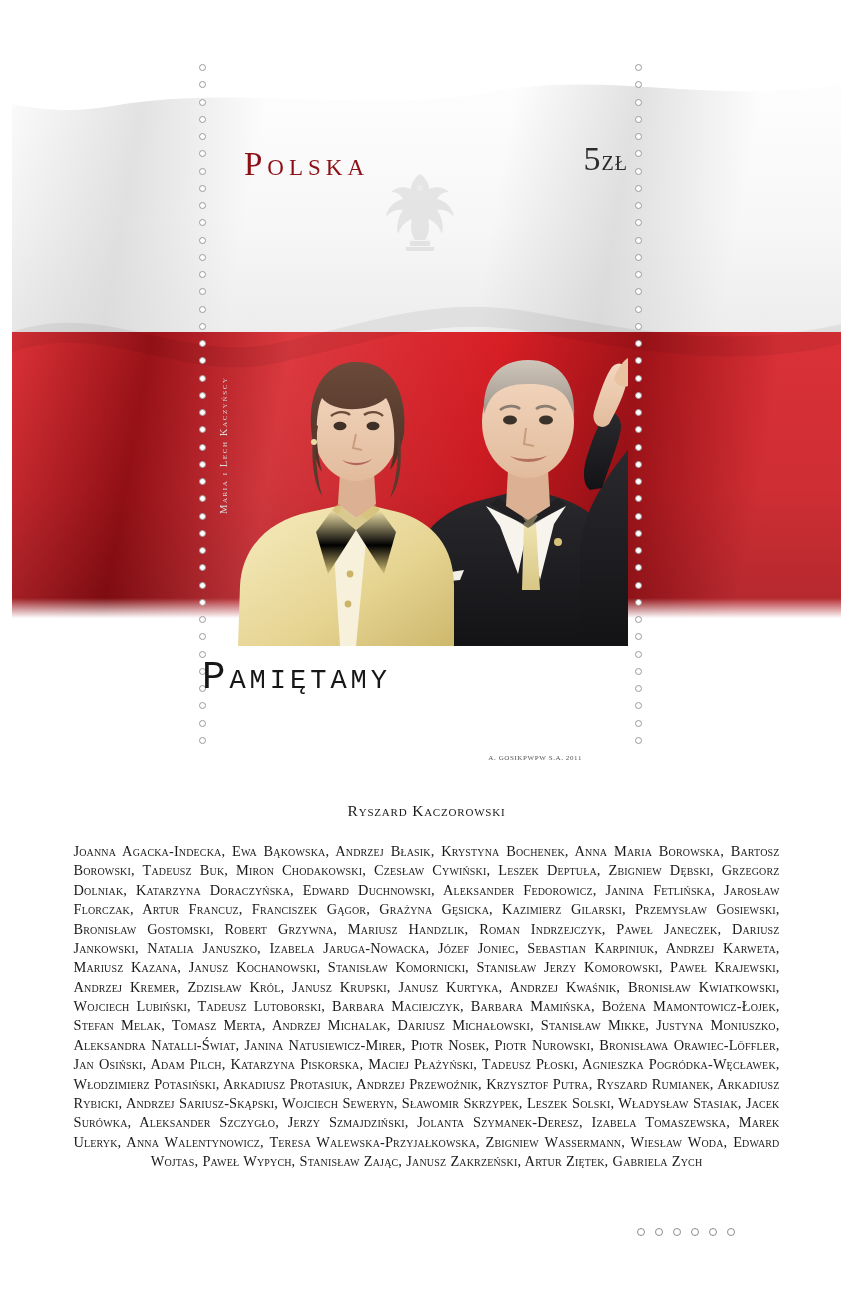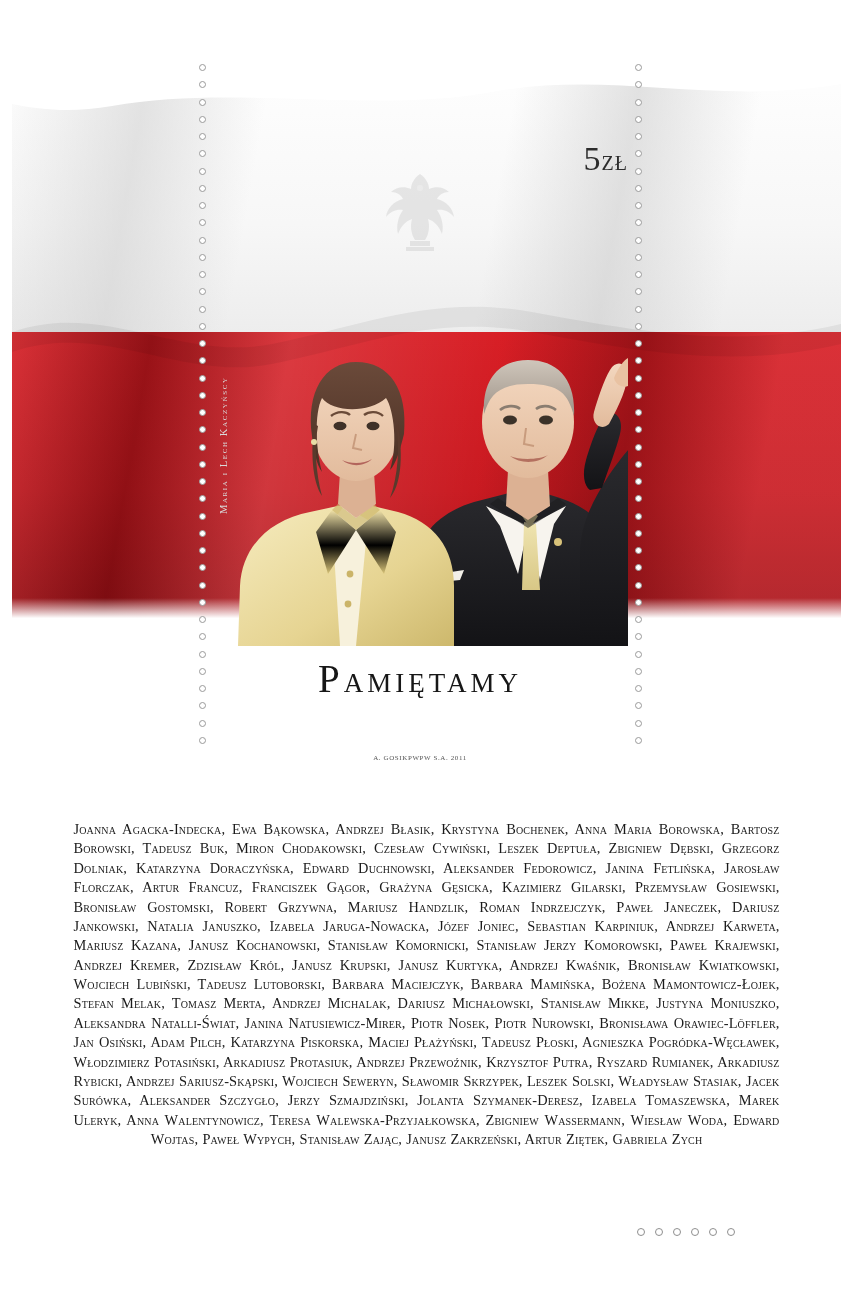--- a/index.html
+++ b/index.html
@@ -174,43 +174,44 @@
     font-variant: small-caps;
     color: #d9d9d9;
     white-space: nowrap;
   }
 
   .pamietamy {
     position: absolute;
     left: 202px;
     top: 612px;
     width: 436px;
-    text-align: center;
+    text-align: left;
     z-index: 8;
+    font-family: Liberation Mono, monospace;
   }
   .pamietamy .word {
     font-size: 39px;
     font-variant: small-caps;
     letter-spacing: 4px;
     color: #171717;
   }
   .pamietamy .date {
     margin-top: 2px;
     font-size: 37px;
     letter-spacing: 2px;
     color: #a3151b;
   }
   .credits {
     position: absolute;
     left: 202px;
     top: 710px;
     width: 436px;
     z-index: 8;
     display: flex;
-    justify-content: center;
+    justify-content: flex-end;
     padding: 0 56px;
     box-sizing: border-box;
     font-size: 7px;
     letter-spacing: .6px;
     color: #555;
   }
 
   
   .names {
     position: absolute;
@@ -451,20 +452,21 @@
       <div class="dot"></div>
       <div class="dot"></div>
     <div class="dot"></div>
       <div class="dot"></div>
       <div class="dot"></div>
       <div class="dot"></div>
   </div>
 
   <div class="stamp">
     <div class="stamp-head">
+      <div class="polska">Polska</div>
       <div class="value">
         <span>5</span><span class="zl">ZŁ</span>
       </div>
       <svg class="eagle" viewBox="0 0 80 86">
         <g fill="#b9b9b9">
           <path d="M40,6 C34,10 31,16 31,21 C24,18 16,19 11,24 C17,24 21,27 23,31 C14,33 7,40 6,49 C11,43 17,41 23,42 C18,49 16,58 18,66 C21,58 26,53 32,51 C30,58 31,66 35,72 L45,72 C49,66 50,58 48,51 C54,53 59,58 62,66 C64,58 62,49 57,42 C63,41 69,43 74,49 C73,40 66,33 57,31 C59,27 63,24 69,24 C64,19 56,18 49,21 C49,16 46,10 40,6 Z"></path>
           <path d="M30,73 L50,73 L50,78 L30,78 Z"></path>
           <path d="M26,79 L54,79 L54,83 L26,83 Z"></path>
           <circle cx="40" cy="20" r="3" fill="#cdcdcd"></circle>
         </g>
@@ -479,20 +481,21 @@
   </div>
 
   <div class="credits">
     <span>A. GOSIK</span>
     <span>PWPW S.A. 2011</span>
   </div>
 </div>
 
 <div class="names">
   <div class="honored">
+    <div>Ryszard Kaczorowski</div>
   </div>
   <div class="victims">Joanna Agacka-Indecka, Ewa Bąkowska, Andrzej Błasik, Krystyna Bochenek, Anna Maria Borowska, Bartosz Borowski, Tadeusz Buk, Miron Chodakowski, Czesław Cywiński, Leszek Deptuła, Zbigniew Dębski, Grzegorz Dolniak, Katarzyna Doraczyńska, Edward Duchnowski, Aleksander Fedorowicz, Janina Fetlińska, Jarosław Florczak, Artur Francuz, Franciszek Gągor, Grażyna Gęsicka, Kazimierz Gilarski, Przemysław Gosiewski, Bronisław Gostomski, Robert Grzywna, Mariusz Handzlik, Roman Indrzejczyk, Paweł Janeczek, Dariusz Jankowski, Natalia Januszko, Izabela Jaruga-Nowacka, Józef Joniec, Sebastian Karpiniuk, Andrzej Karweta, Mariusz Kazana, Janusz Kochanowski, Stanisław Komornicki, Stanisław Jerzy Komorowski, Paweł Krajewski, Andrzej Kremer, Zdzisław Król, Janusz Krupski, Janusz Kurtyka, Andrzej Kwaśnik, Bronisław Kwiatkowski, Wojciech Lubiński, Tadeusz Lutoborski, Barbara Maciejczyk, Barbara Mamińska, Bożena Mamontowicz-Łojek, Stefan Melak, Tomasz Merta, Andrzej Michalak, Dariusz Michałowski, Stanisław Mikke, Justyna Moniuszko, Aleksandra Natalli-Świat, Janina Natusiewicz-Mirer, Piotr Nosek, Piotr Nurowski, Bronisława Orawiec-Löffler, Jan Osiński, Adam Pilch, Katarzyna Piskorska, Maciej Płażyński, Tadeusz Płoski, Agnieszka Pogródka-Węcławek, Włodzimierz Potasiński, Arkadiusz Protasiuk, Andrzej Przewoźnik, Krzysztof Putra, Ryszard Rumianek, Arkadiusz Rybicki, Andrzej Sariusz-Skąpski, Wojciech Seweryn, Sławomir Skrzypek, Leszek Solski, Władysław Stasiak, Jacek Surówka, Aleksander Szczygło, Jerzy Szmajdziński, Jolanta Szymanek-Deresz, Izabela Tomaszewska, Marek Uleryk, Anna Walentynowicz, Teresa Walewska-Przyjałkowska, Zbigniew Wassermann, Wiesław Woda, Edward Wojtas, Paweł Wypych, Stanisław Zając, Janusz Zakrzeński, Artur Ziętek, Gabriela Zych</div>
 </div>
 
 <div class="bottom-dots">
   <div class="dot"></div>
   <div class="dot"></div>
   <div class="dot"></div>
   <div class="dot"></div>
   <div class="dot"></div>

